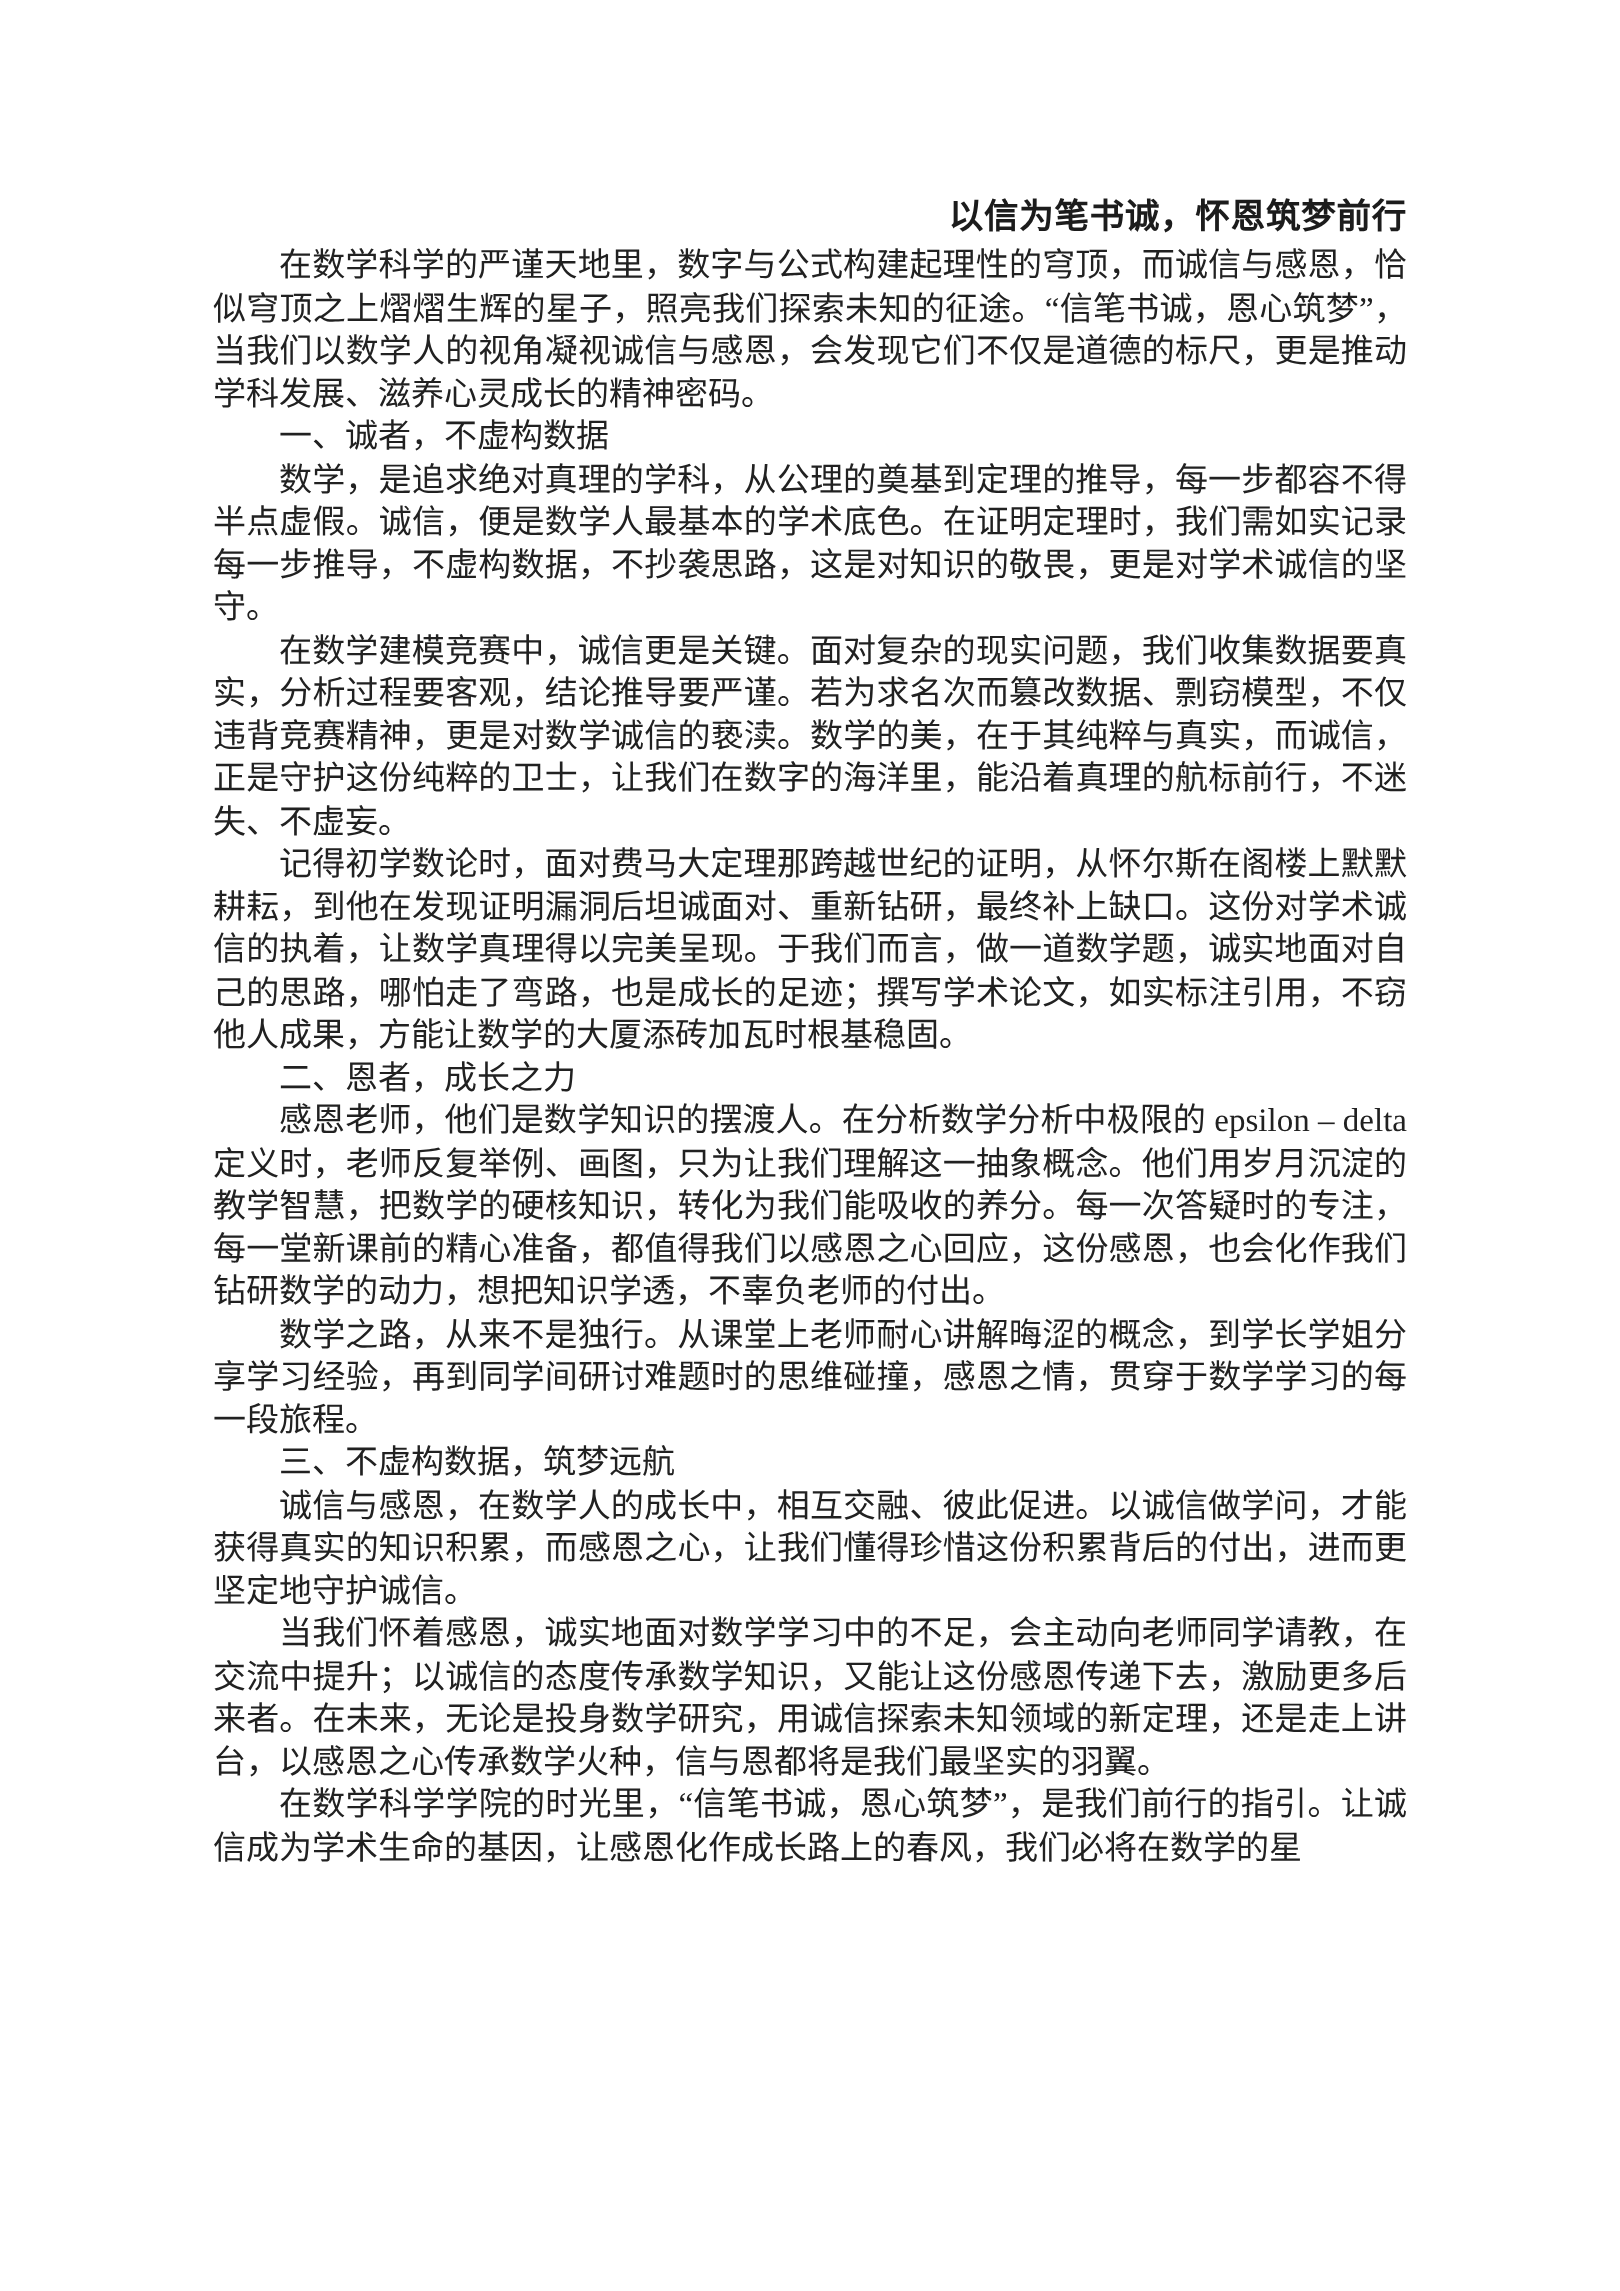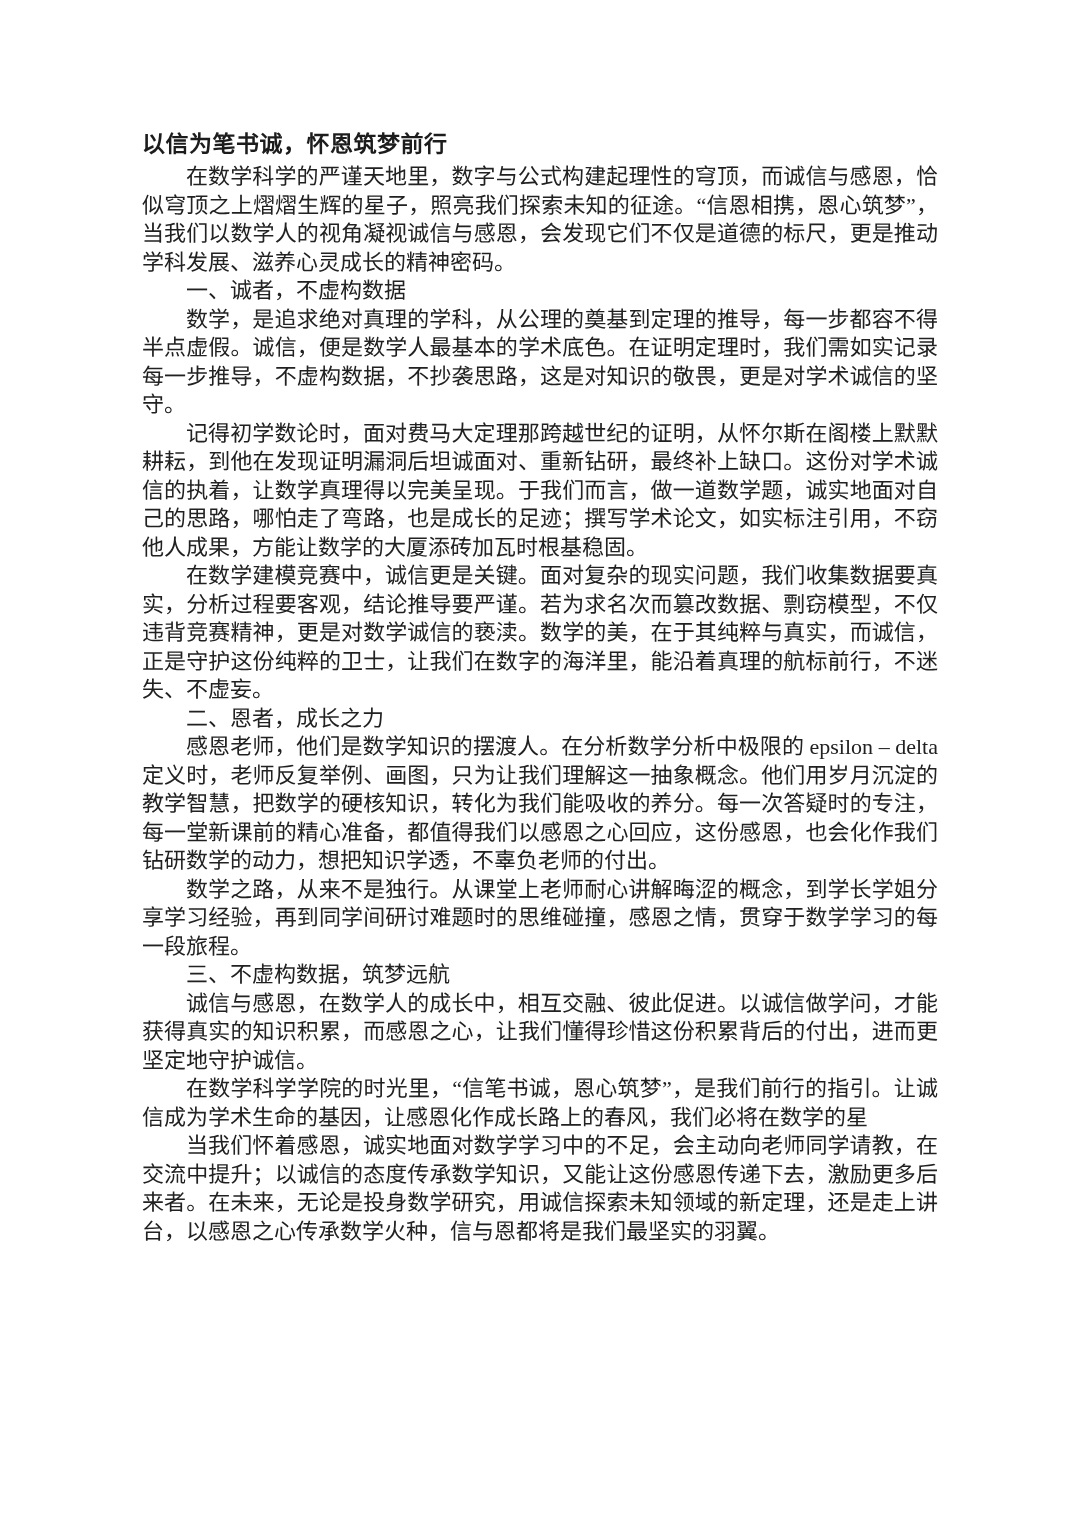--- a/index.html
+++ b/index.html
@@ -20,21 +20,21 @@
     left: 142px;
     top: 126px;
     width: 796px;
   }
   .doc-title {
     margin: 0;
     padding: 0;
     font-size: 23px;
     line-height: 37px;
     font-weight: bold;
-    text-align: left;
+    text-align: right;
     color: #1c1c1c;
     letter-spacing: 0.5px;
   }
   .para {
     margin: 0;
     padding: 0;
     font-size: 22px;
     line-height: 28.5px;
     color: #212121;
     text-align: justify;
@@ -44,27 +44,27 @@
     overflow-wrap: break-word;
   }
 </style>
 </head>
 <body>
 
 <div class="page">
   <div class="content">
     <h1 class="doc-title">以信为笔书诚，怀恩筑梦前行</h1>
     <div id="doc-body">
-        <p class="para">在数学科学的严谨天地里，数字与公式构建起理性的穹顶，而诚信与感恩，恰似穹顶之上熠熠生辉的星子，照亮我们探索未知的征途。“信恩相携，恩心筑梦”，当我们以数学人的视角凝视诚信与感恩，会发现它们不仅是道德的标尺，更是推动学科发展、滋养心灵成长的精神密码。</p>
+        <p class="para">在数学科学的严谨天地里，数字与公式构建起理性的穹顶，而诚信与感恩，恰似穹顶之上熠熠生辉的星子，照亮我们探索未知的征途。“信笔书诚，恩心筑梦”，当我们以数学人的视角凝视诚信与感恩，会发现它们不仅是道德的标尺，更是推动学科发展、滋养心灵成长的精神密码。</p>
         <p class="para">一、诚者，不虚构数据</p>
         <p class="para">数学，是追求绝对真理的学科，从公理的奠基到定理的推导，每一步都容不得半点虚假。诚信，便是数学人最基本的学术底色。在证明定理时，我们需如实记录每一步推导，不虚构数据，不抄袭思路，这是对知识的敬畏，更是对学术诚信的坚守。</p>
+        <p class="para">在数学建模竞赛中，诚信更是关键。面对复杂的现实问题，我们收集数据要真实，分析过程要客观，结论推导要严谨。若为求名次而篡改数据、剽窃模型，不仅违背竞赛精神，更是对数学诚信的亵渎。数学的美，在于其纯粹与真实，而诚信，正是守护这份纯粹的卫士，让我们在数字的海洋里，能沿着真理的航标前行，不迷失、不虚妄。</p>
         <p class="para">记得初学数论时，面对费马大定理那跨越世纪的证明，从怀尔斯在阁楼上默默耕耘，到他在发现证明漏洞后坦诚面对、重新钻研，最终补上缺口。这份对学术诚信的执着，让数学真理得以完美呈现。于我们而言，做一道数学题，诚实地面对自己的思路，哪怕走了弯路，也是成长的足迹；撰写学术论文，如实标注引用，不窃他人成果，方能让数学的大厦添砖加瓦时根基稳固。</p>
-        <p class="para">在数学建模竞赛中，诚信更是关键。面对复杂的现实问题，我们收集数据要真实，分析过程要客观，结论推导要严谨。若为求名次而篡改数据、剽窃模型，不仅违背竞赛精神，更是对数学诚信的亵渎。数学的美，在于其纯粹与真实，而诚信，正是守护这份纯粹的卫士，让我们在数字的海洋里，能沿着真理的航标前行，不迷失、不虚妄。</p>
         <p class="para">二、恩者，成长之力</p>
         <p class="para">感恩老师，他们是数学知识的摆渡人。在分析数学分析中极限的 epsilon – delta 定义时，老师反复举例、画图，只为让我们理解这一抽象概念。他们用岁月沉淀的教学智慧，把数学的硬核知识，转化为我们能吸收的养分。每一次答疑时的专注，每一堂新课前的精心准备，都值得我们以感恩之心回应，这份感恩，也会化作我们钻研数学的动力，想把知识学透，不辜负老师的付出。</p>
         <p class="para">数学之路，从来不是独行。从课堂上老师耐心讲解晦涩的概念，到学长学姐分享学习经验，再到同学间研讨难题时的思维碰撞，感恩之情，贯穿于数学学习的每一段旅程。</p>
         <p class="para">三、不虚构数据，筑梦远航</p>
         <p class="para">诚信与感恩，在数学人的成长中，相互交融、彼此促进。以诚信做学问，才能获得真实的知识积累，而感恩之心，让我们懂得珍惜这份积累背后的付出，进而更坚定地守护诚信。</p>
+        <p class="para">当我们怀着感恩，诚实地面对数学学习中的不足，会主动向老师同学请教，在交流中提升；以诚信的态度传承数学知识，又能让这份感恩传递下去，激励更多后来者。在未来，无论是投身数学研究，用诚信探索未知领域的新定理，还是走上讲台，以感恩之心传承数学火种，信与恩都将是我们最坚实的羽翼。</p>
         <p class="para">在数学科学学院的时光里，“信笔书诚，恩心筑梦”，是我们前行的指引。让诚信成为学术生命的基因，让感恩化作成长路上的春风，我们必将在数学的星</p>
-        <p class="para">当我们怀着感恩，诚实地面对数学学习中的不足，会主动向老师同学请教，在交流中提升；以诚信的态度传承数学知识，又能让这份感恩传递下去，激励更多后来者。在未来，无论是投身数学研究，用诚信探索未知领域的新定理，还是走上讲台，以感恩之心传承数学火种，信与恩都将是我们最坚实的羽翼。</p>
       </div>
   </div>
 </div>
 
 </body></html>

